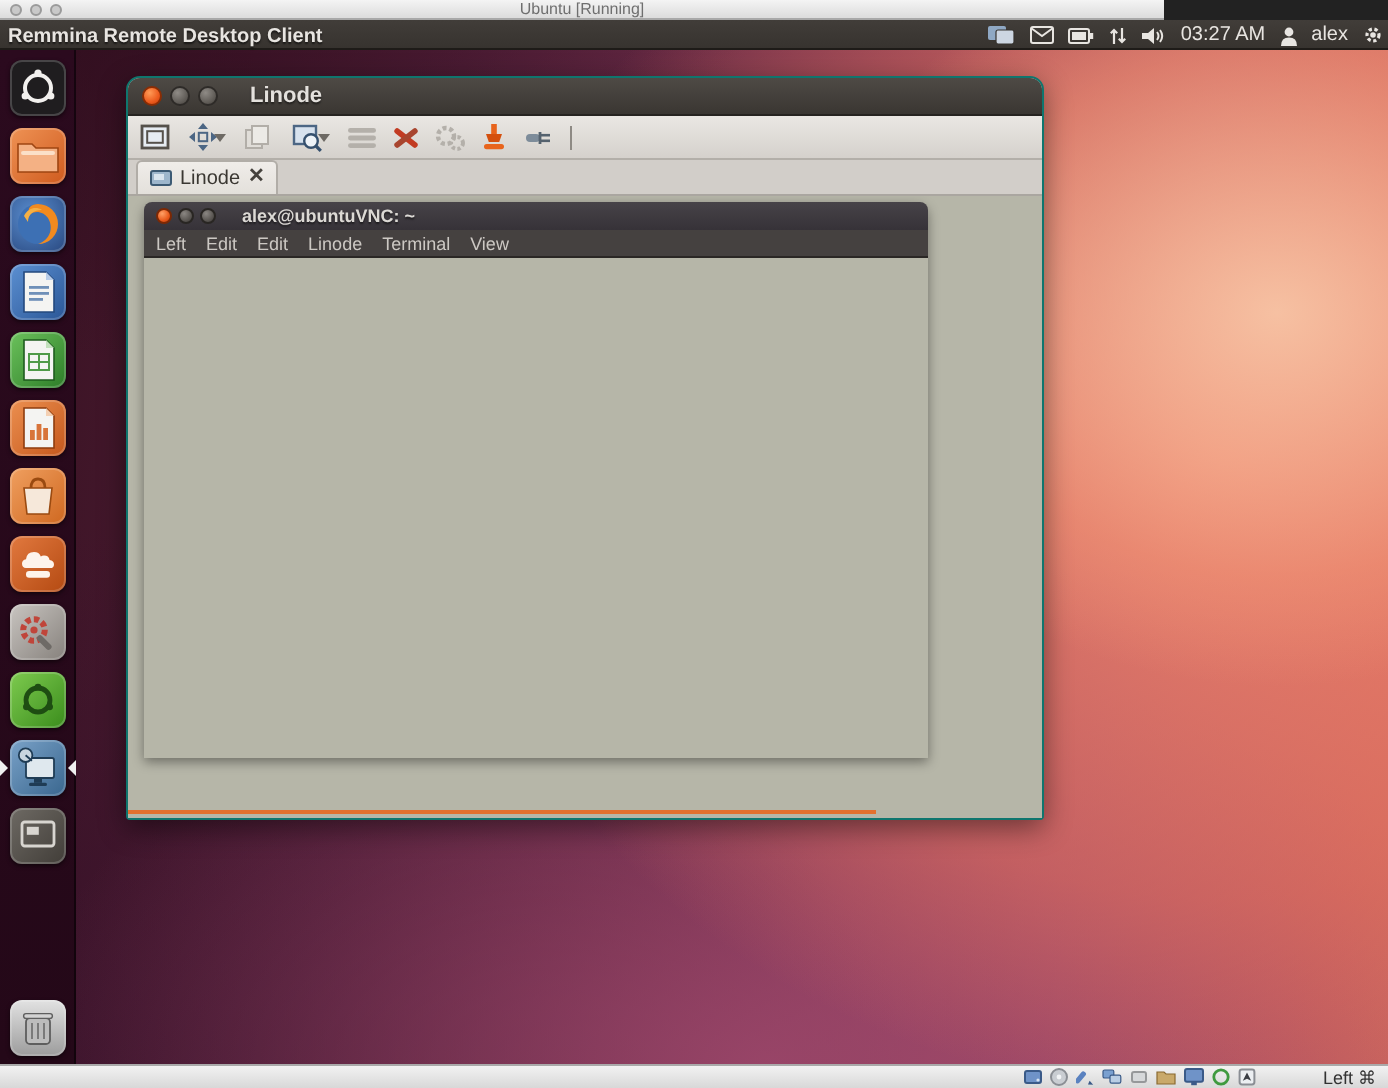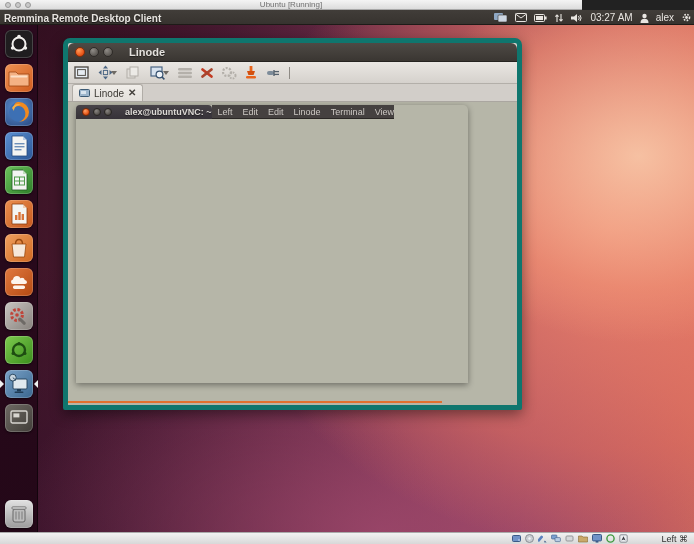--- a/index.html
+++ b/index.html
@@ -38,21 +38,21 @@
   .l-item{position:absolute;left:5px;width:28px;height:28px;border-radius:6px;
     box-shadow:0 1px 2px rgba(0,0,0,.55), inset 0 0 0 1px rgba(255,255,255,.18);}
   .l-item svg{position:absolute;left:0;top:0;}
   .arrow-left{position:absolute;left:-5px;top:10px;width:0;height:0;
     border-top:4px solid transparent;border-bottom:4px solid transparent;border-left:4px solid #f0f0f0;}
   .arrow-right{position:absolute;right:-5px;top:10px;width:0;height:0;
     border-top:4px solid transparent;border-bottom:4px solid transparent;border-right:4px solid #f0f0f0;}
 
   
   .remmina{position:absolute;left:63px;top:38px;width:459px;height:372px;
-    border:5px solid #0f766e;border-radius:7px 7px 2px 2px;box-sizing:border-box;
+    border:1px solid #0f766e;border-radius:7px 7px 2px 2px;box-sizing:border-box;
     box-shadow:0 4px 14px rgba(0,0,0,.45);background:#d6d2cd;display:flex;flex-direction:column;}
   .rem-titlebar{height:18px;background:linear-gradient(#4e4a45,#3a3632);border-radius:6px 6px 0 0;
     display:flex;align-items:center;position:relative;border-bottom:1px solid #262320;}
   .wbtn{width:10px;height:10px;border-radius:50%;box-sizing:border-box;margin-right:4px;}
   .wbtn.close{background:radial-gradient(circle at 35% 30%,#ff9a56,#ec5b1e 60%,#c33d08);border:1px solid #8a2d05;}
   .wbtn.plain{background:radial-gradient(circle at 35% 30%,#8f8b86,#5f5b56 65%,#46423e);border:1px solid #2e2b28;}
   .rem-buttons{display:flex;align-items:center;margin-left:7px;}
   .rem-title{font-size:11px;font-weight:bold;color:#e4e1dd;margin-left:12px;text-shadow:0 1px 1px rgba(0,0,0,.5);}
   .rem-toolbar{height:21px;background:linear-gradient(#eae7e3,#d5d1cc);border-bottom:1px solid #b3afa9;
     display:flex;align-items:center;padding:0 5px;gap:6px;}
@@ -60,21 +60,21 @@
   .tb-drop{width:0;height:0;border-left:3px solid transparent;border-right:3px solid transparent;border-top:4px solid #6e6a64;margin-left:-2px;}
   .tb-sep{width:1px;height:12px;background:#8e8a84;margin-left:2px;}
   .rem-tabbar{height:17px;background:#d2cec9;border-bottom:1px solid #aaa6a0;display:flex;align-items:flex-end;padding-left:4px;}
   .rem-tab{height:16px;background:linear-gradient(#f0ede9,#e3e0db);border:1px solid #b1ada7;border-bottom:none;
     border-radius:3px 3px 0 0;display:flex;align-items:center;gap:4px;padding:0 6px;font-size:10px;color:#3a3732;}
   .tab-close{font-size:10px;font-weight:bold;color:#45423d;line-height:10px;}
   .rem-viewport{position:relative;flex:1;background:#b6b6a8;overflow:hidden;}
   .vp-orange-line{position:absolute;left:0;bottom:2px;width:374px;height:2px;background:#e2702e;}
 
   
-  .term{position:absolute;left:8px;top:3px;width:392px;height:278px;display:flex;
+  .term{position:absolute;left:8px;top:3px;width:392px;height:278px;display:flex;flex-direction:column;
     border-radius:5px 5px 0 0;box-shadow:0 2px 6px rgba(0,0,0,.4);}
   .term-titlebar{height:14px;background:linear-gradient(#474348,#363238);border-radius:4px 4px 0 0;
     display:flex;align-items:center;position:relative;}
   .twbtn{width:8px;height:8px;border-radius:50%;box-sizing:border-box;margin-right:3px;}
   .twbtn.close{background:radial-gradient(circle at 35% 30%,#ffa066,#e85a1c 60%,#b83a06);border:1px solid #7c2804;}
   .twbtn.plain{background:radial-gradient(circle at 35% 30%,#8a8682,#57534f 65%,#403c39);border:1px solid #292623;}
   .term-buttons{display:flex;align-items:center;margin-left:6px;}
   .term-title{font-size:9px;font-weight:bold;color:#dcd9d5;margin-left:10px;text-shadow:0 1px 1px rgba(0,0,0,.5);}
   .term-menubar{height:13px;background:#454140;display:flex;align-items:center;gap:10px;padding-left:6px;
     font-size:9px;color:#ccc8c3;border-bottom:1px solid #2a2725;}

